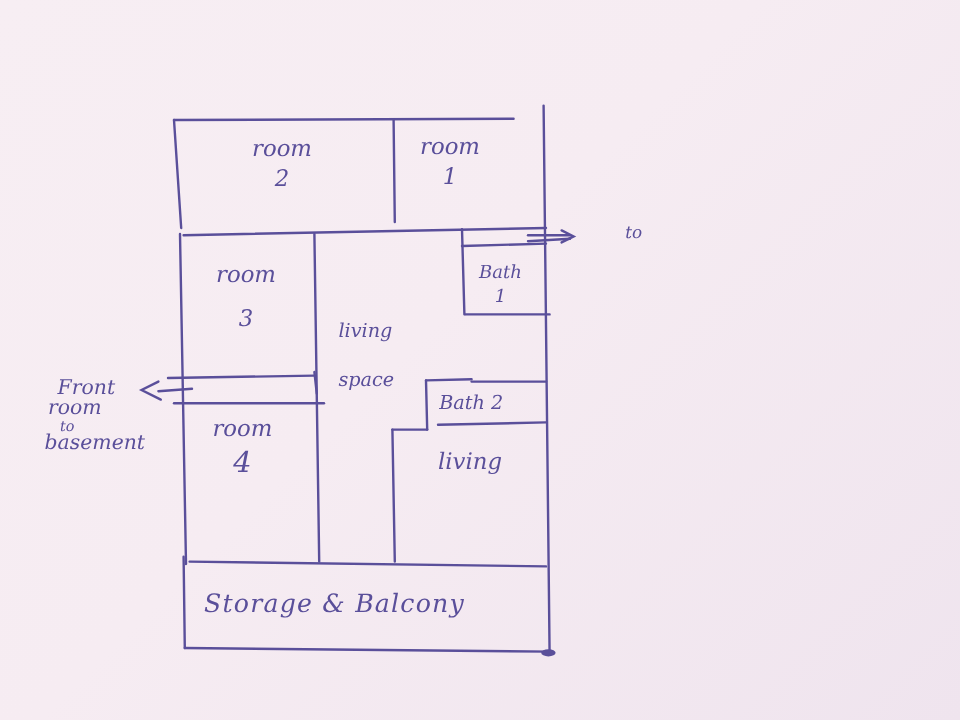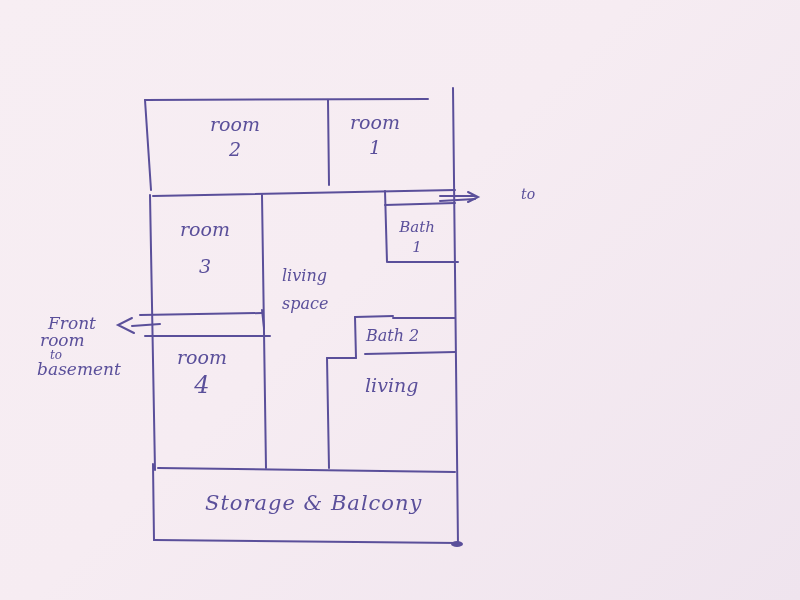--- a/index.html
+++ b/index.html
@@ -81,24 +81,24 @@
   <div>room</div>
   <div style="margin-top:6px;font-size:24px;">4</div>
 </div>
 <div class="lbl" style="left:392px;top:220px;font-size:15px;text-align:center;width:50px;">
   <div>Bath</div>
   <div style="margin-top:5px;">1</div>
 </div>
 <div class="lbl" style="left:366px;top:328px;font-size:16px;">Bath 2</div>
 <div class="lbl" style="left:282px;top:268px;font-size:16px;">
   <div>living</div>
-  <div style="margin-top:12px;">space</div>
+  <div style="margin-top:25px;">space</div>
 </div>
 <div class="lbl" style="left:365px;top:376px;font-size:19px;">living</div>
-<div class="lbl" style="left:170px;top:493px;font-size:21px;letter-spacing:1px;margin-left:35px;">Storage &amp; Balcony</div>
+<div class="lbl" style="left:170px;top:493px;font-size:21px;letter-spacing:1px;">Storage &amp; Balcony</div>
 
 <div class="lbl" style="left:485px;top:183px;font-size:21px;">
   <div style="font-size:14px;margin-left:36px;margin-top:4px;">to</div>
 </div>
 
 <div class="lbl" style="left:30px;top:315px;font-size:17px;text-align:center;width:100px;">
   <div style="text-align:left;margin-left:18px;">Front</div>
   <div style="text-align:left;margin-left:10px;">room</div>
   <div style="font-size:12px;text-align:left;margin-left:20px;">to</div>
   <div style="text-align:center;margin-left:-2px;">basement</div>

